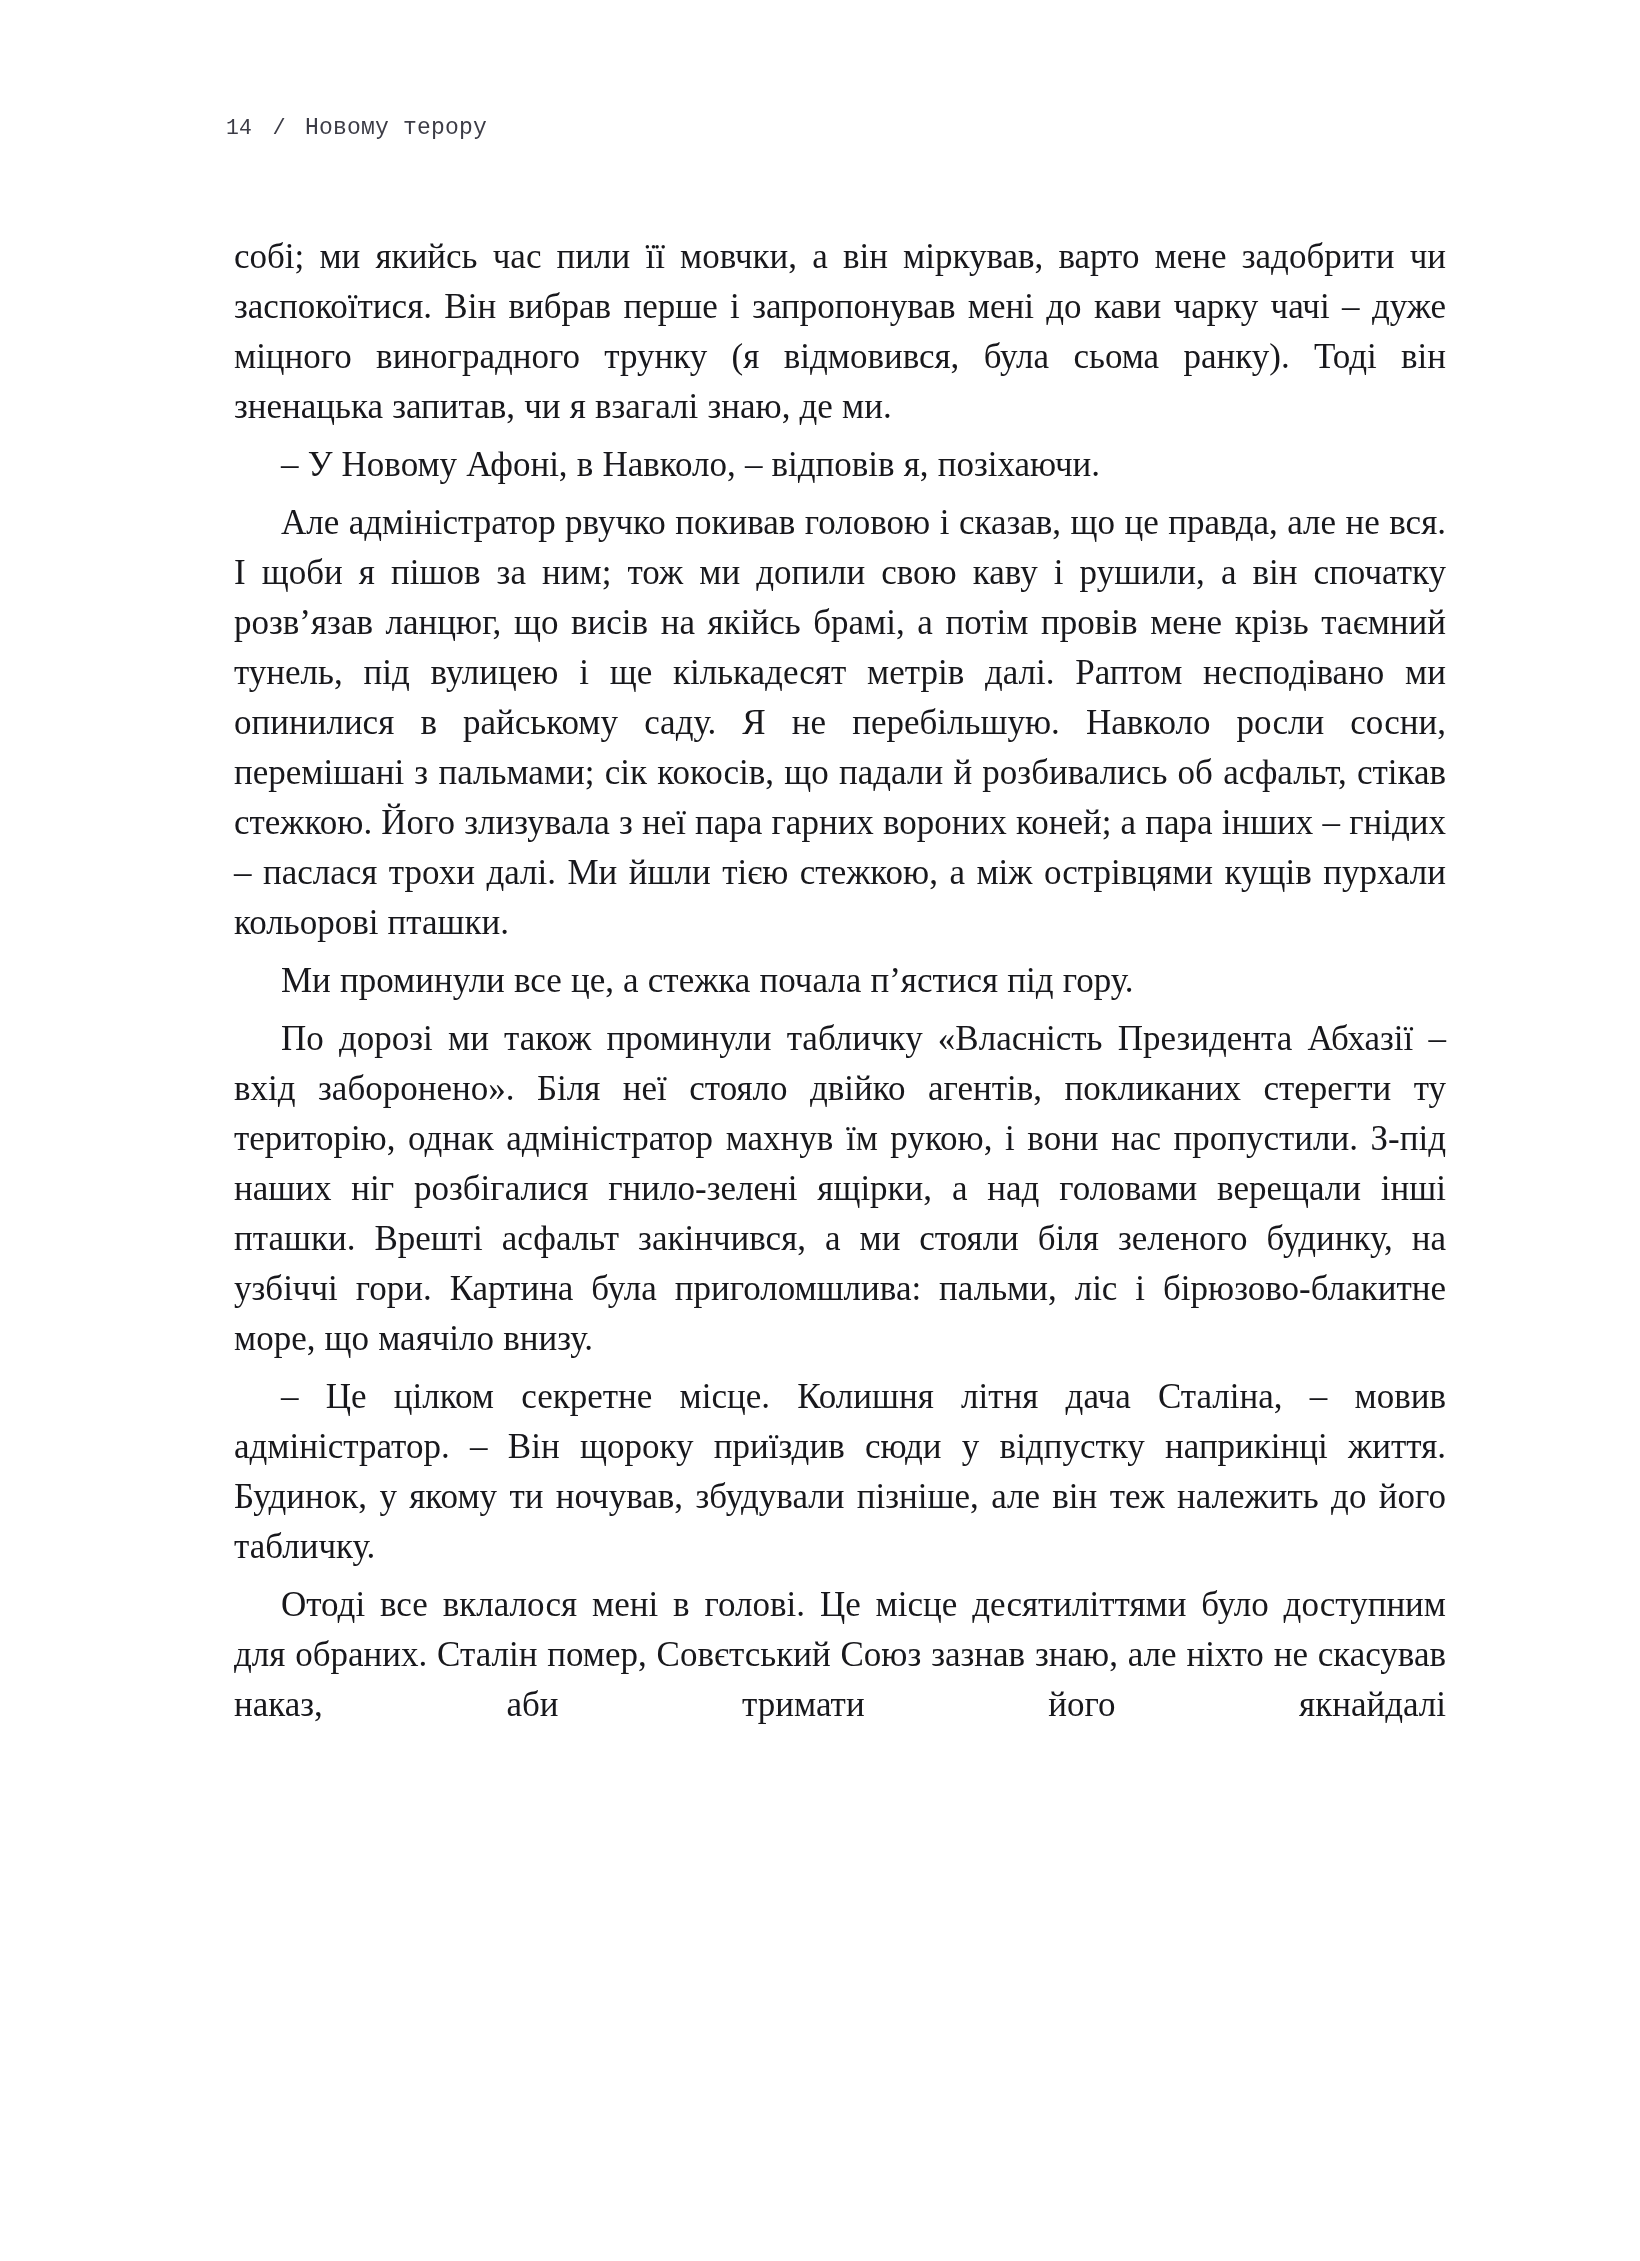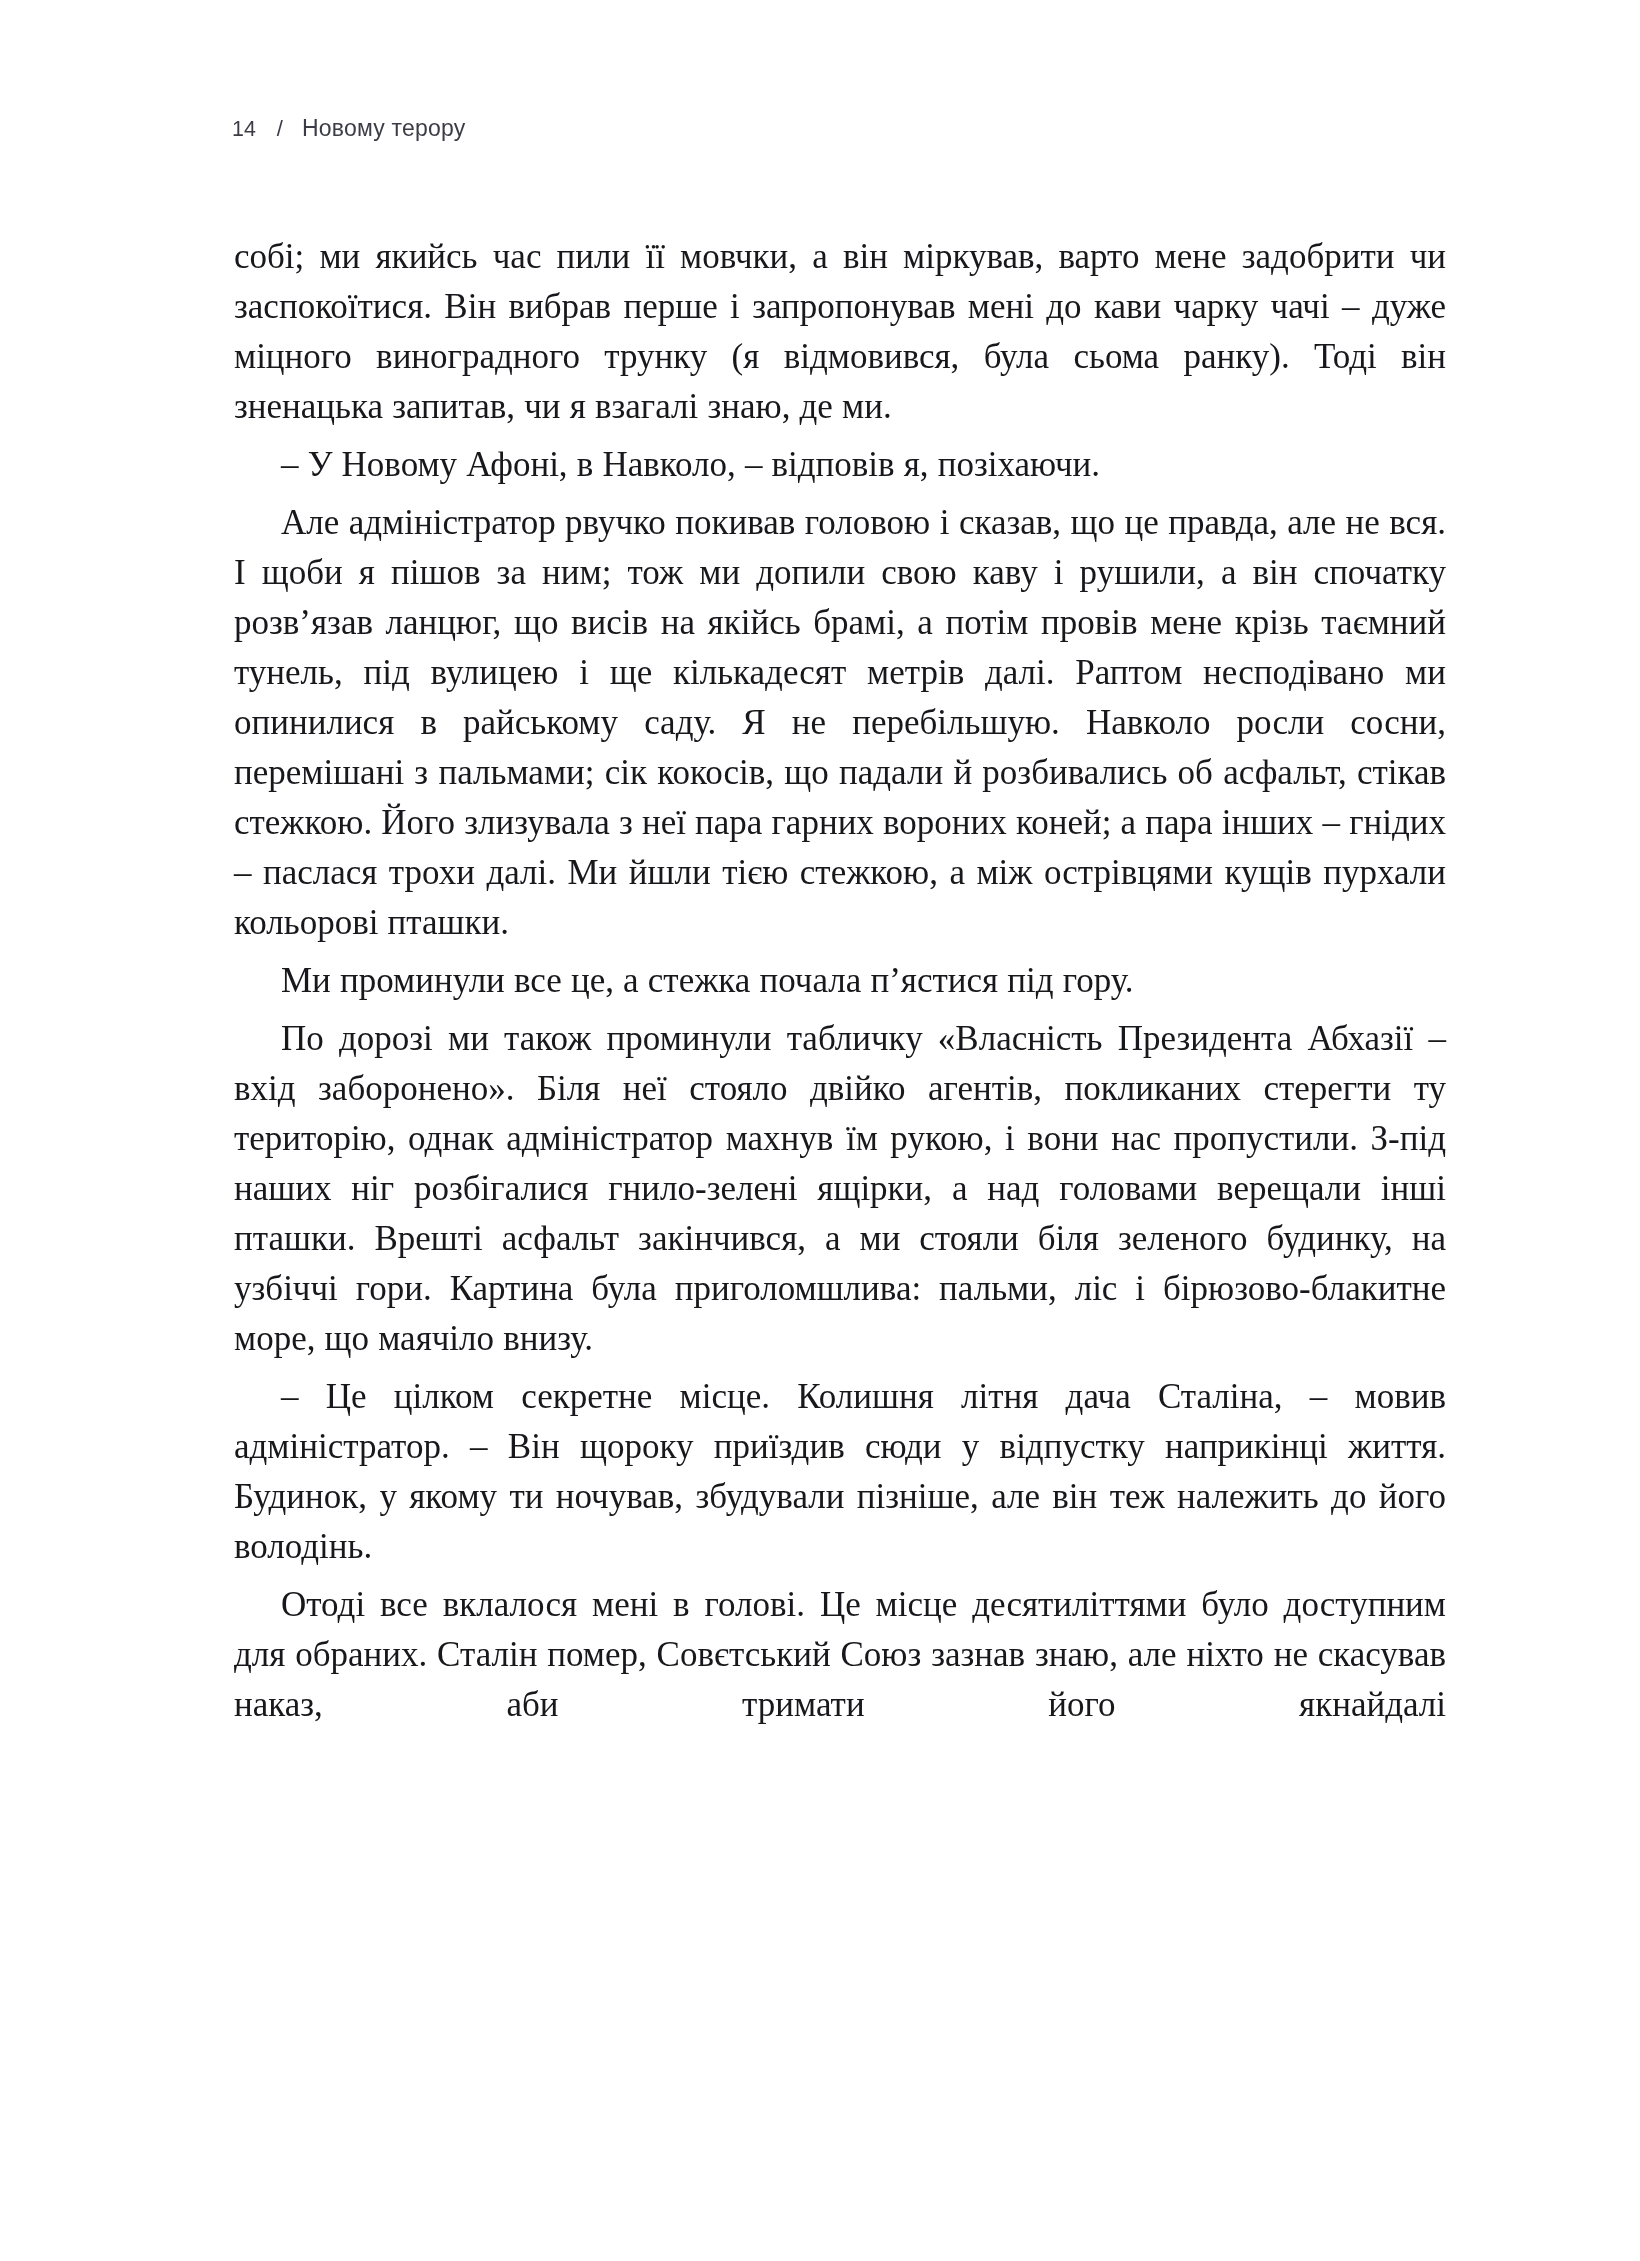--- a/index.html
+++ b/index.html
@@ -12,25 +12,25 @@
     width: 1641px;
     height: 2261px;
     background: #ffffff;
     box-sizing: border-box;
     overflow: hidden;
   }
 
   
   .running-head {
     position: absolute;
-    left: 232px;
+    left: 226px;
     top: 115px;
     display: flex;
     align-items: baseline;
-    font-family: Liberation Sans, sans-serif;
+    font-family: Liberation Mono, monospace;
     font-size: 23px;
     color: #3c3c46;
     letter-spacing: 0.2px;
     white-space: nowrap;
     justify-content: flex-end;
   }
   .running-head .folio {
     font-size: 21.4px;
     color: #3c3c46;
   }
@@ -86,18 +86,18 @@
     <span class="sep">/</span>
     <span class="title">Новому терору</span>
   </div>
 
   <div class="textblock">
     <p class="para no-indent">собі; ми якийсь час пили її мовчки, а він міркував, варто мене задобрити чи заспокоїтися. Він вибрав перше і запропонував мені до кави чарку чачі – дуже міцного виноградного трунку (я відмовився, була сьома ранку). Тоді він зненацька запитав, чи я взагалі знаю, де ми.</p>
     <p class="para">– У Новому Афоні, в Навколо, – відповів я, позіхаючи.</p>
     <p class="para">Але адміністратор рвучко покивав головою і сказав, що це правда, але не вся. І щоби я пішов за ним; тож ми допили свою каву і рушили, а він спочатку розв’язав ланцюг, що висів на якійсь брамі, а потім провів мене крізь таємний тунель, під вулицею і ще кількадесят метрів далі. Раптом несподівано ми опинилися в райському саду. Я не перебільшую. Навколо росли сосни, перемішані з пальмами; сік кокосів, що падали й розбивались об асфальт, стікав стежкою. Його злизувала з неї пара гарних вороних коней; а пара інших – гнідих – паслася трохи далі. Ми йшли тією стежкою, а між острівцями кущів пурхали кольорові пташки.</p>
     <p class="para">Ми проминули все це, а стежка почала п’ястися під гору.</p>
     <p class="para">По дорозі ми також проминули табличку «Власність Президента Абхазії – вхід заборонено». Біля неї стояло двійко агентів, покликаних стерегти ту територію, однак адміністратор махнув їм рукою, і вони нас пропустили. З-під наших ніг розбігалися гнило-зелені ящірки, а над головами верещали інші пташки. Врешті асфальт закінчився, а ми стояли біля зеленого будинку, на узбіччі гори. Картина була приголомшлива: пальми, ліс і бірюзово-блакитне море, що маячіло внизу.</p>
-    <p class="para">– Це цілком секретне місце. Колишня літня дача Сталіна, – мовив адміністратор. – Він щороку приїздив сюди у відпустку наприкінці життя. Будинок, у якому ти ночував, збудували пізніше, але він теж належить до його володінь.</p>
+    <p class="para">– Це цілком секретне місце. Колишня літня дача Сталіна, – мовив адміністратор. – Він щороку приїздив сюди у відпустку наприкінці життя. Будинок, у якому ти ночував, збудували пізніше, але він теж належить до його табличку.</p>
     <p class="para last-full">Отоді все вклалося мені в голові. Це місце десятиліттями було доступним для обраних. Сталін помер, Совєтський Союз зазнав знаю, але ніхто не скасував наказ, аби тримати його якнайдалі</p>
   </div>
 
 </div>
 
 
 </body></html>

